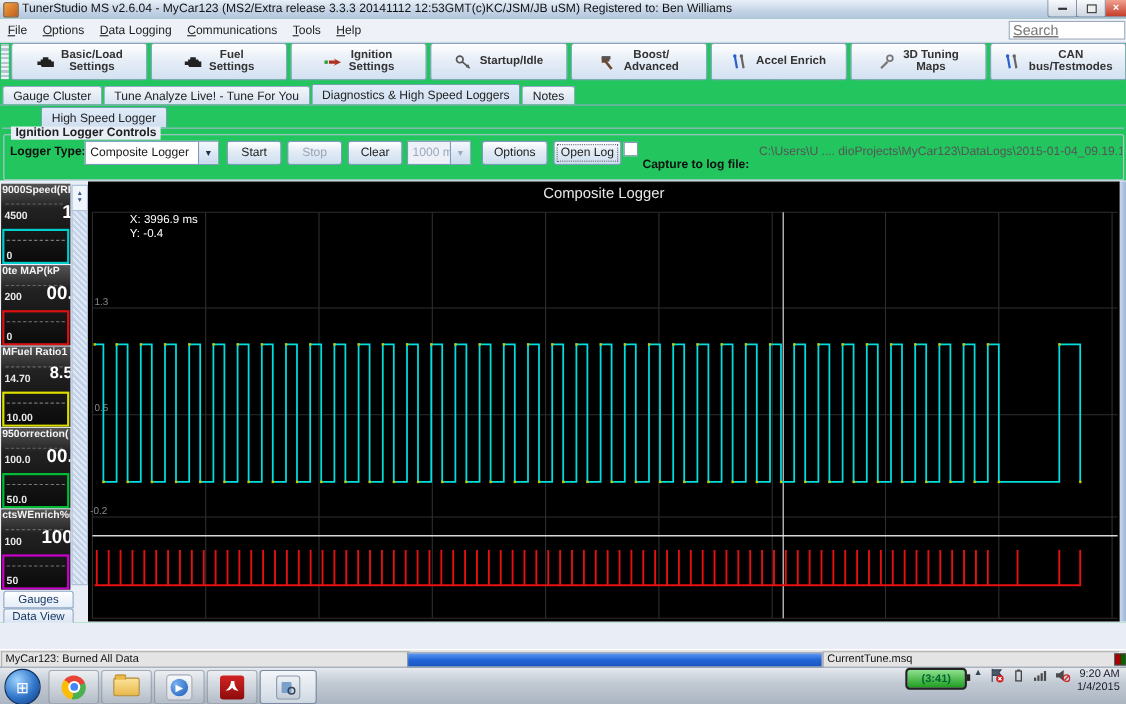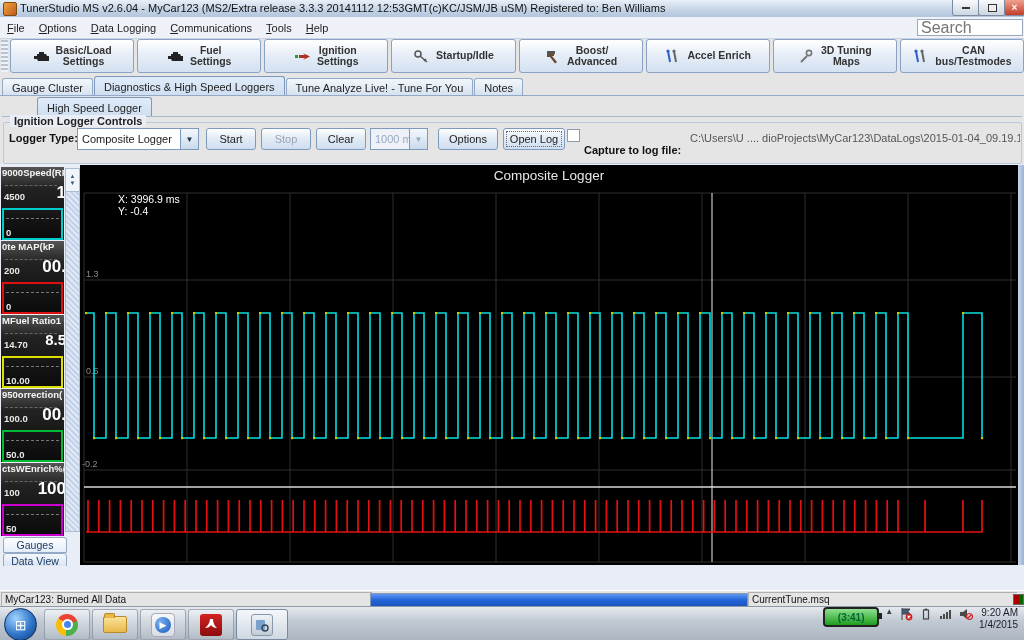--- a/index.html
+++ b/index.html
@@ -1,37 +1,37 @@
 <!DOCTYPE html>
 <html><head>
 <meta charset="utf-8">
 <style>
   html,body{margin:0;padding:0;background:#444;}
   #screen{position:relative;width:1024px;height:640px;overflow:hidden;
-    font-family:"Liberation Sans",sans-serif;background:#e5e5e5;font-size:11px;color:#1a1a1a;}
+    font-family:"Liberation Sans",sans-serif;background:#22c55e;font-size:11px;color:#1a1a1a;}
   .abs{position:absolute;}
   
   #titlebar{left:0;top:0;width:1024px;height:17px;
     background:linear-gradient(#e8f0f8,#c3d3e6 60%,#b3c6dd);border-bottom:1px solid #8fa6c0;}
   #app-icon{left:3px;top:2px;width:12px;height:12px;border-radius:2px;
     background:linear-gradient(135deg,#f2a33c,#c05a1e);border:1px solid #7c4a12;}
   #title-text{left:20px;top:2px;white-space:nowrap;font-size:11px;color:#111;}
   .winbtn{top:0px;height:15px;border:1px solid #7a8aa0;border-top:none;border-radius:0 0 3px 3px;
     background:linear-gradient(#f8fafc,#cdd6e2);display:flex;align-items:center;justify-content:center;}
   #btn-min{left:952px;width:26px;}
   #btn-restore{left:978px;width:26px;}
   #btn-close{left:1004px;width:19px;background:linear-gradient(#f0a090,#c43c28);color:#fff;font-weight:bold;font-size:10px;}
   .minbar{width:8px;height:2px;background:#333;}
   .restoreglyph{width:7px;height:6px;border:1px solid #333;background:#eee;}
   
   #menubar{left:0;top:17px;width:1024px;height:21px;background:#eef2f8;border-bottom:1px solid #c9d4e2;display:flex;align-items:center;}
   .menu-item{display:inline-block;padding:3px 7px;color:#222;}
   .menu-item::first-letter{text-decoration:underline;}
   #search-box{position:absolute;left:917px;top:2px;width:98px;height:15px;border:1px solid #9aa8bb;
-    font-size:16px;padding:0 3px;font-family:"Liberation Sans",sans-serif;color:#444;}
+    font-size:13px;padding:0 3px;font-family:"Liberation Sans",sans-serif;color:#444;text-decoration:underline;}
   
   #toolbar{left:0;top:38px;width:1024px;height:36px;display:flex;gap:3px;padding-left:10px;box-sizing:border-box;}
   #toolbar-grip{left:1px;top:40px;width:7px;height:32px;
     background:repeating-linear-gradient(#b8c4d4 0 2px,#eef2f8 2px 4px);}
   .tbtn{flex:1;height:32px;margin-top:1px;border:1px solid #8aa3c2;border-radius:3px;
     background:linear-gradient(#ffffff,#e7eef7 45%,#d3e1f1);display:flex;align-items:center;justify-content:center;gap:6px;}
   .tbtn .lbl{text-align:center;font-weight:bold;color:#333;font-size:10.5px;line-height:11.5px;}
   .tbtn .l2:empty{display:none;}
   .ticon{width:17px;height:15px;flex:none;}
   
@@ -225,22 +225,22 @@
         </svg>
       <div class="lbl">
           <div>CAN</div>
           <div class="l2">bus/Testmodes</div>
         </div>
     </div>
   </div>
 
   <div id="tabrow" class="abs">
     <div class="tab">Gauge Cluster</div>
+    <div class="tab">Tune Analyze Live! - Tune For You</div>
     <div class="tab active">Diagnostics &amp; High Speed Loggers</div>
-    <div class="tab">Tune Analyze Live! - Tune For You</div>
     <div class="tab">Notes</div>
   </div>
   <div id="tabrow-underline" class="abs"></div>
   <div id="subtabrow" class="abs">
     <div class="tab active">High Speed Logger</div>
   </div>
   <div id="subtab-underline" class="abs"></div>
 
   <div id="groupbox" class="abs"></div>
   <div id="group-title" class="abs">Ignition Logger Controls</div>

